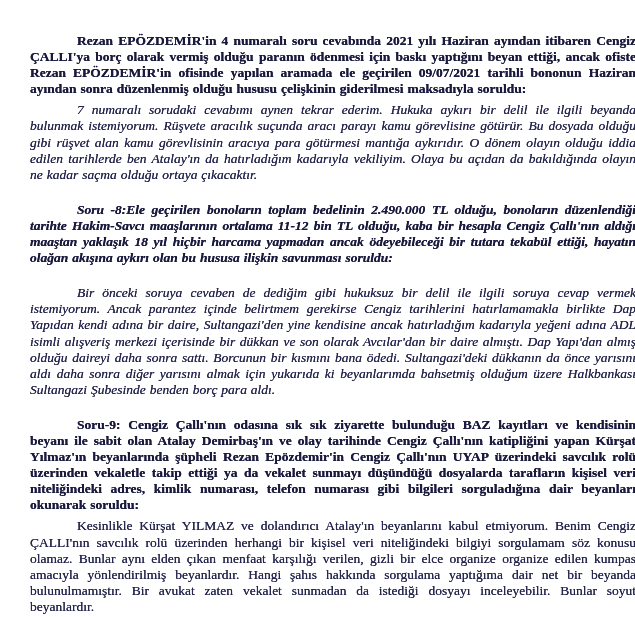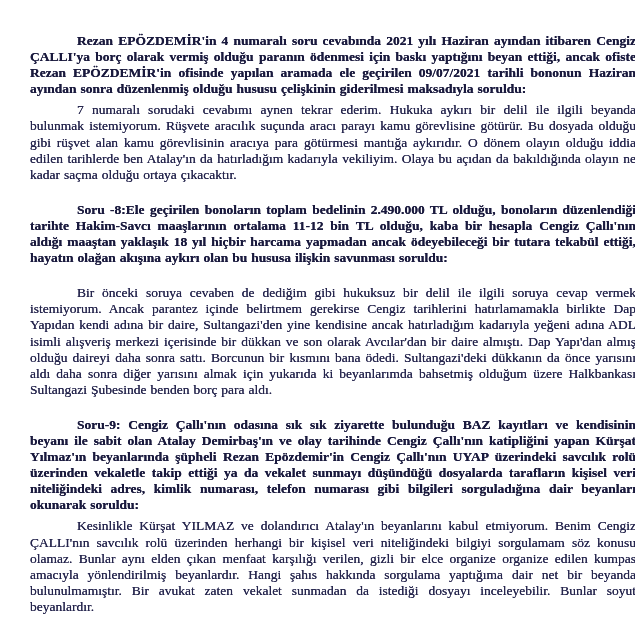--- a/index.html
+++ b/index.html
@@ -32,20 +32,21 @@
     font-weight: bold;
     color: var(--ink-bold);
     text-shadow: 0 0 0.45px currentColor;
   }
   .para.normal {
     color: var(--ink-normal);
     text-shadow: 0 0 0.25px currentColor;
   }
   .gap-after {
     margin-bottom: 19px;
+    font-style: italic;
   }
 </style>
 </head>
 <body>
 
 <div class="page">
   <p class="para bold">Rezan EPÖZDEMİR'in 4 numaralı soru cevabında 2021 yılı Haziran ayından itibaren Cengiz ÇALLI'ya borç olarak vermiş olduğu paranın ödenmesi için baskı yaptığını beyan ettiği, ancak ofiste Rezan EPÖZDEMİR'in ofisinde yapılan aramada ele geçirilen 09/07/2021 tarihli bononun Haziran ayından sonra düzenlenmiş olduğu hususu çelişkinin giderilmesi maksadıyla soruldu:</p>
   <p class="para normal gap-after">7 numaralı sorudaki cevabımı aynen tekrar ederim. Hukuka aykırı bir delil ile ilgili beyanda bulunmak istemiyorum. Rüşvete aracılık suçunda aracı parayı kamu görevlisine götürür. Bu dosyada olduğu gibi rüşvet alan kamu görevlisinin aracıya para götürmesi mantığa aykırıdır. O dönem olayın olduğu iddia edilen tarihlerde ben Atalay'ın da hatırladığım kadarıyla vekiliyim. Olaya bu açıdan da bakıldığında olayın ne kadar saçma olduğu ortaya çıkacaktır.</p>
   <p class="para bold gap-after">Soru -8:Ele geçirilen bonoların toplam bedelinin 2.490.000 TL olduğu, bonoların düzenlendiği tarihte Hakim-Savcı maaşlarının ortalama 11-12 bin TL olduğu, kaba bir hesapla Cengiz Çallı'nın aldığı maaştan yaklaşık 18 yıl hiçbir harcama yapmadan ancak ödeyebileceği bir tutara tekabül ettiği, hayatın olağan akışına aykırı olan bu hususa ilişkin savunması soruldu:</p>
   <p class="para normal gap-after">Bir önceki soruya cevaben de dediğim gibi hukuksuz bir delil ile ilgili soruya cevap vermek istemiyorum. Ancak parantez içinde belirtmem gerekirse Cengiz tarihlerini hatırlamamakla birlikte Dap Yapıdan kendi adına bir daire, Sultangazi'den yine kendisine ancak hatırladığım kadarıyla yeğeni adına ADL isimli alışveriş merkezi içerisinde bir dükkan ve son olarak Avcılar'dan bir daire almıştı. Dap Yapı'dan almış olduğu daireyi daha sonra sattı. Borcunun bir kısmını bana ödedi. Sultangazi'deki dükkanın da önce yarısını aldı daha sonra diğer yarısını almak için yukarıda ki beyanlarımda bahsetmiş olduğum üzere Halkbankası Sultangazi Şubesinde benden borç para aldı.</p>

